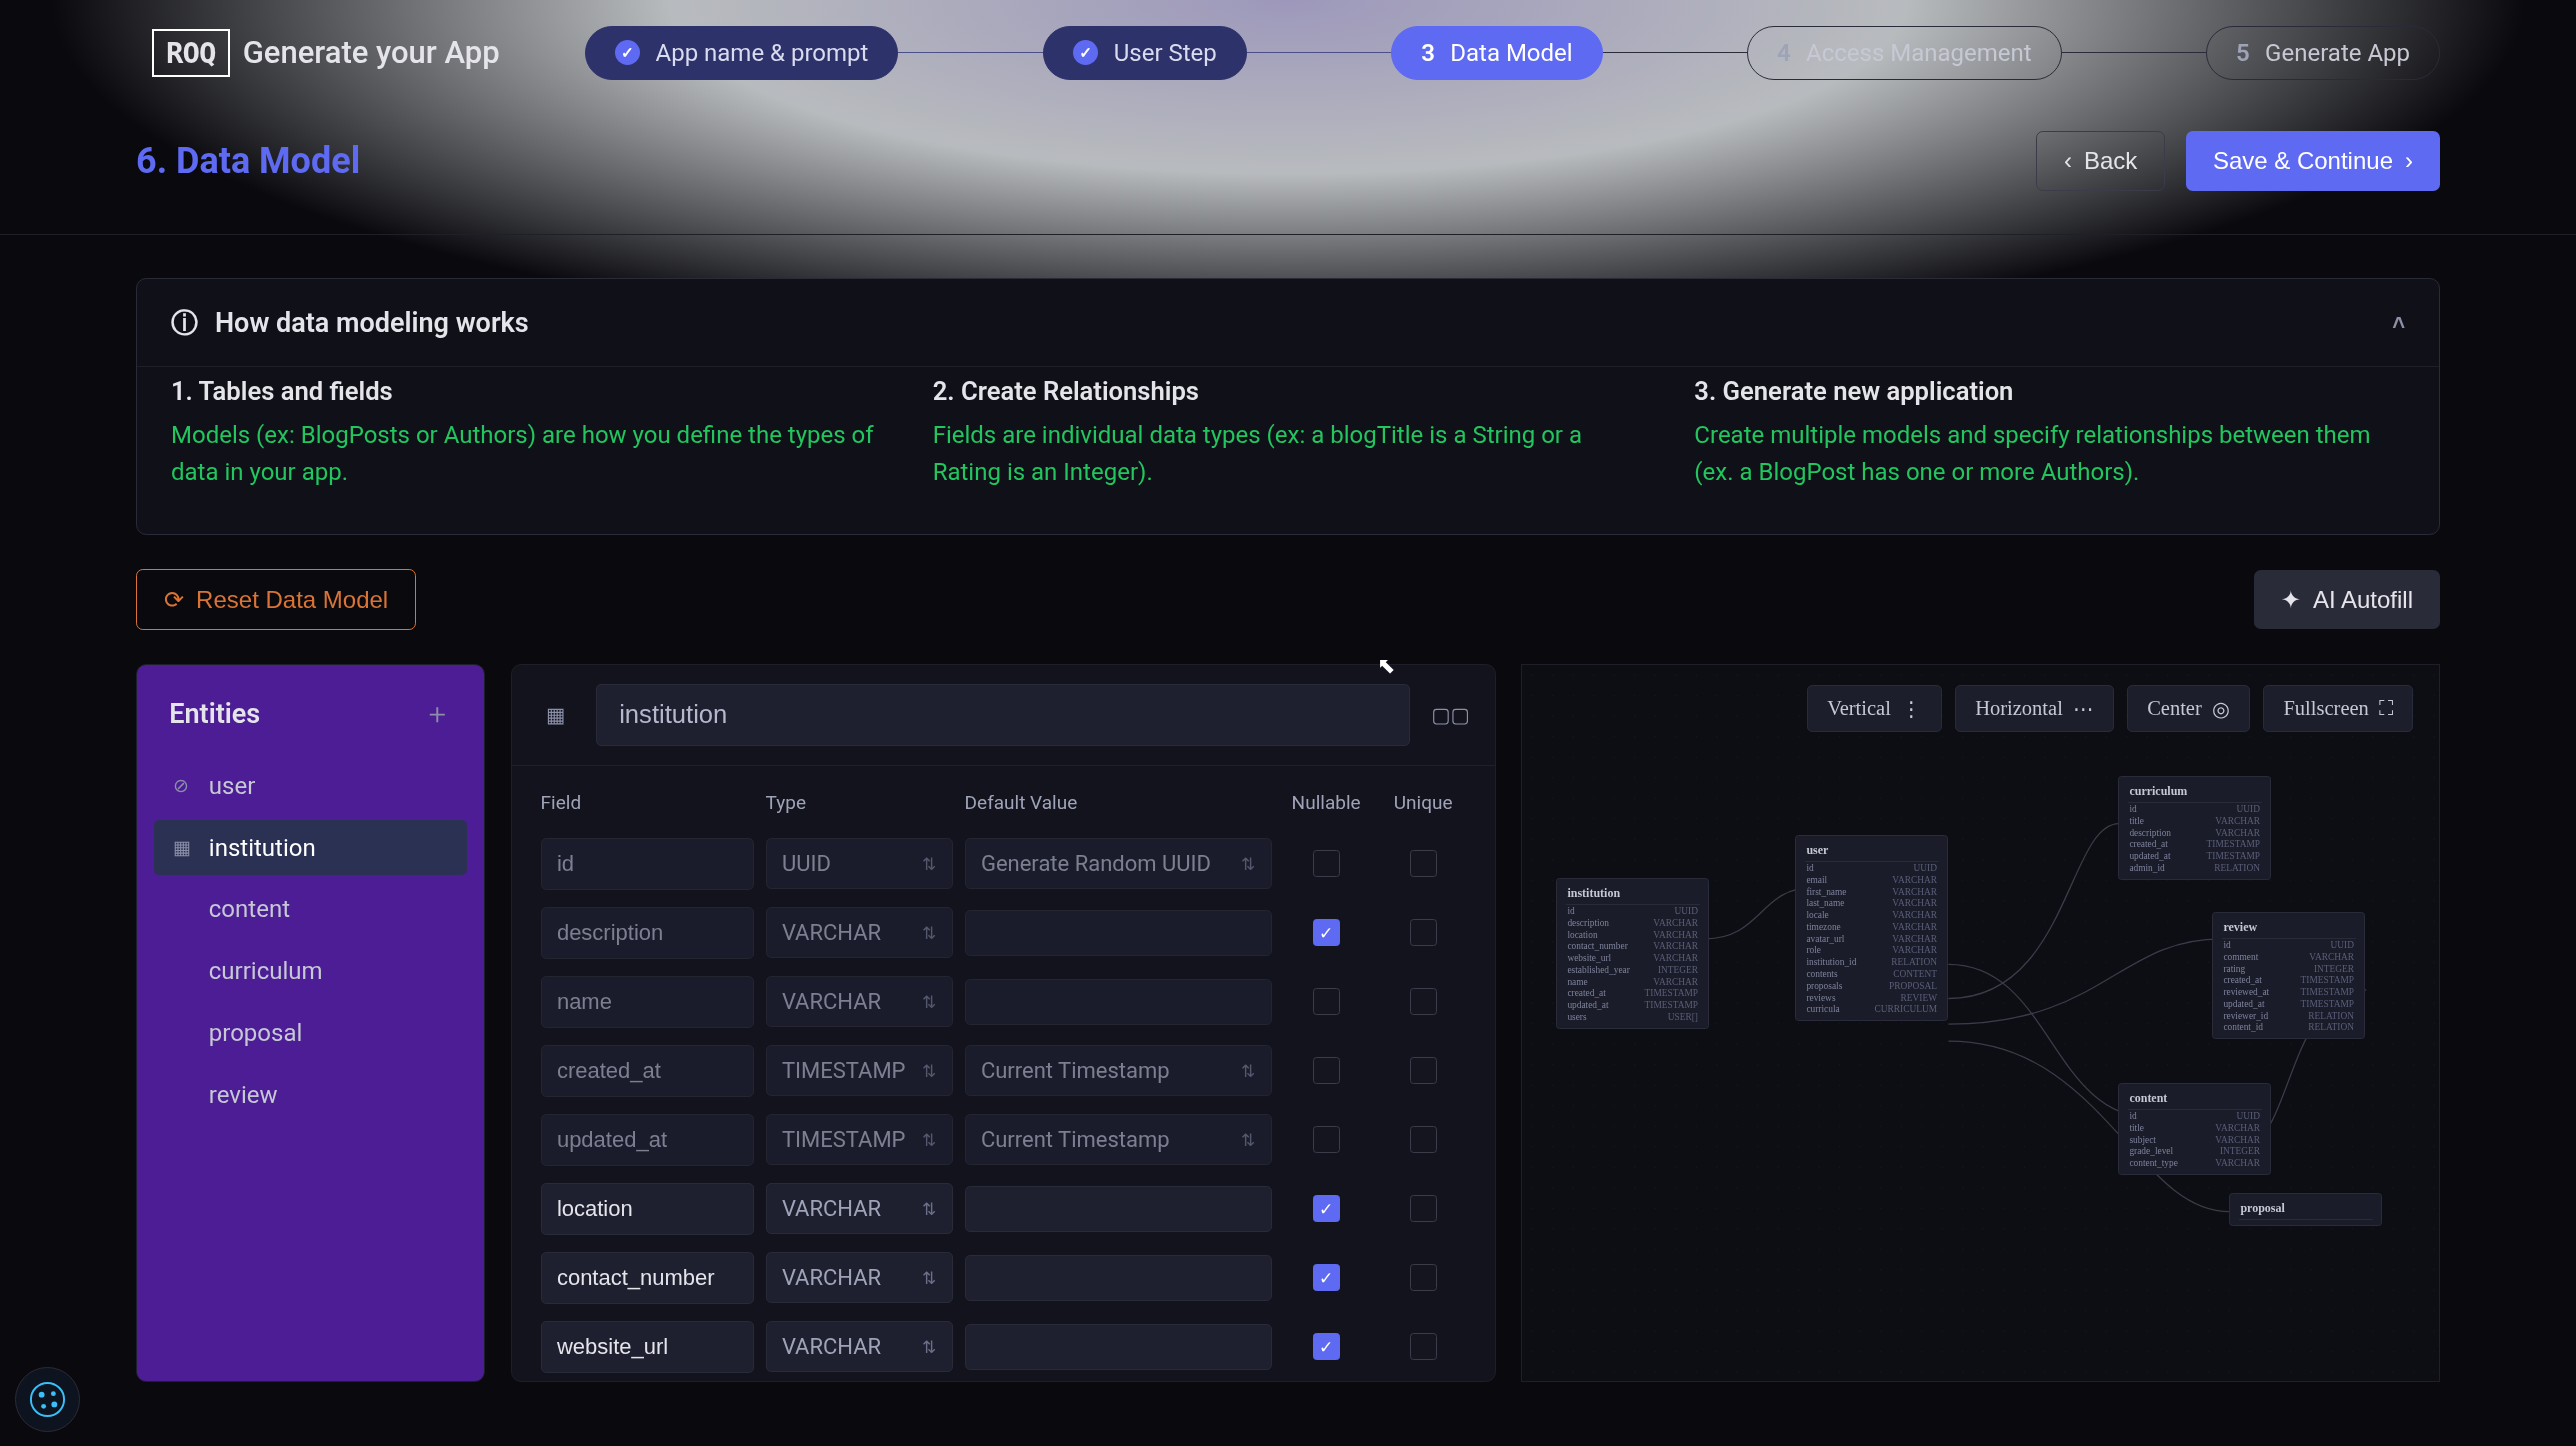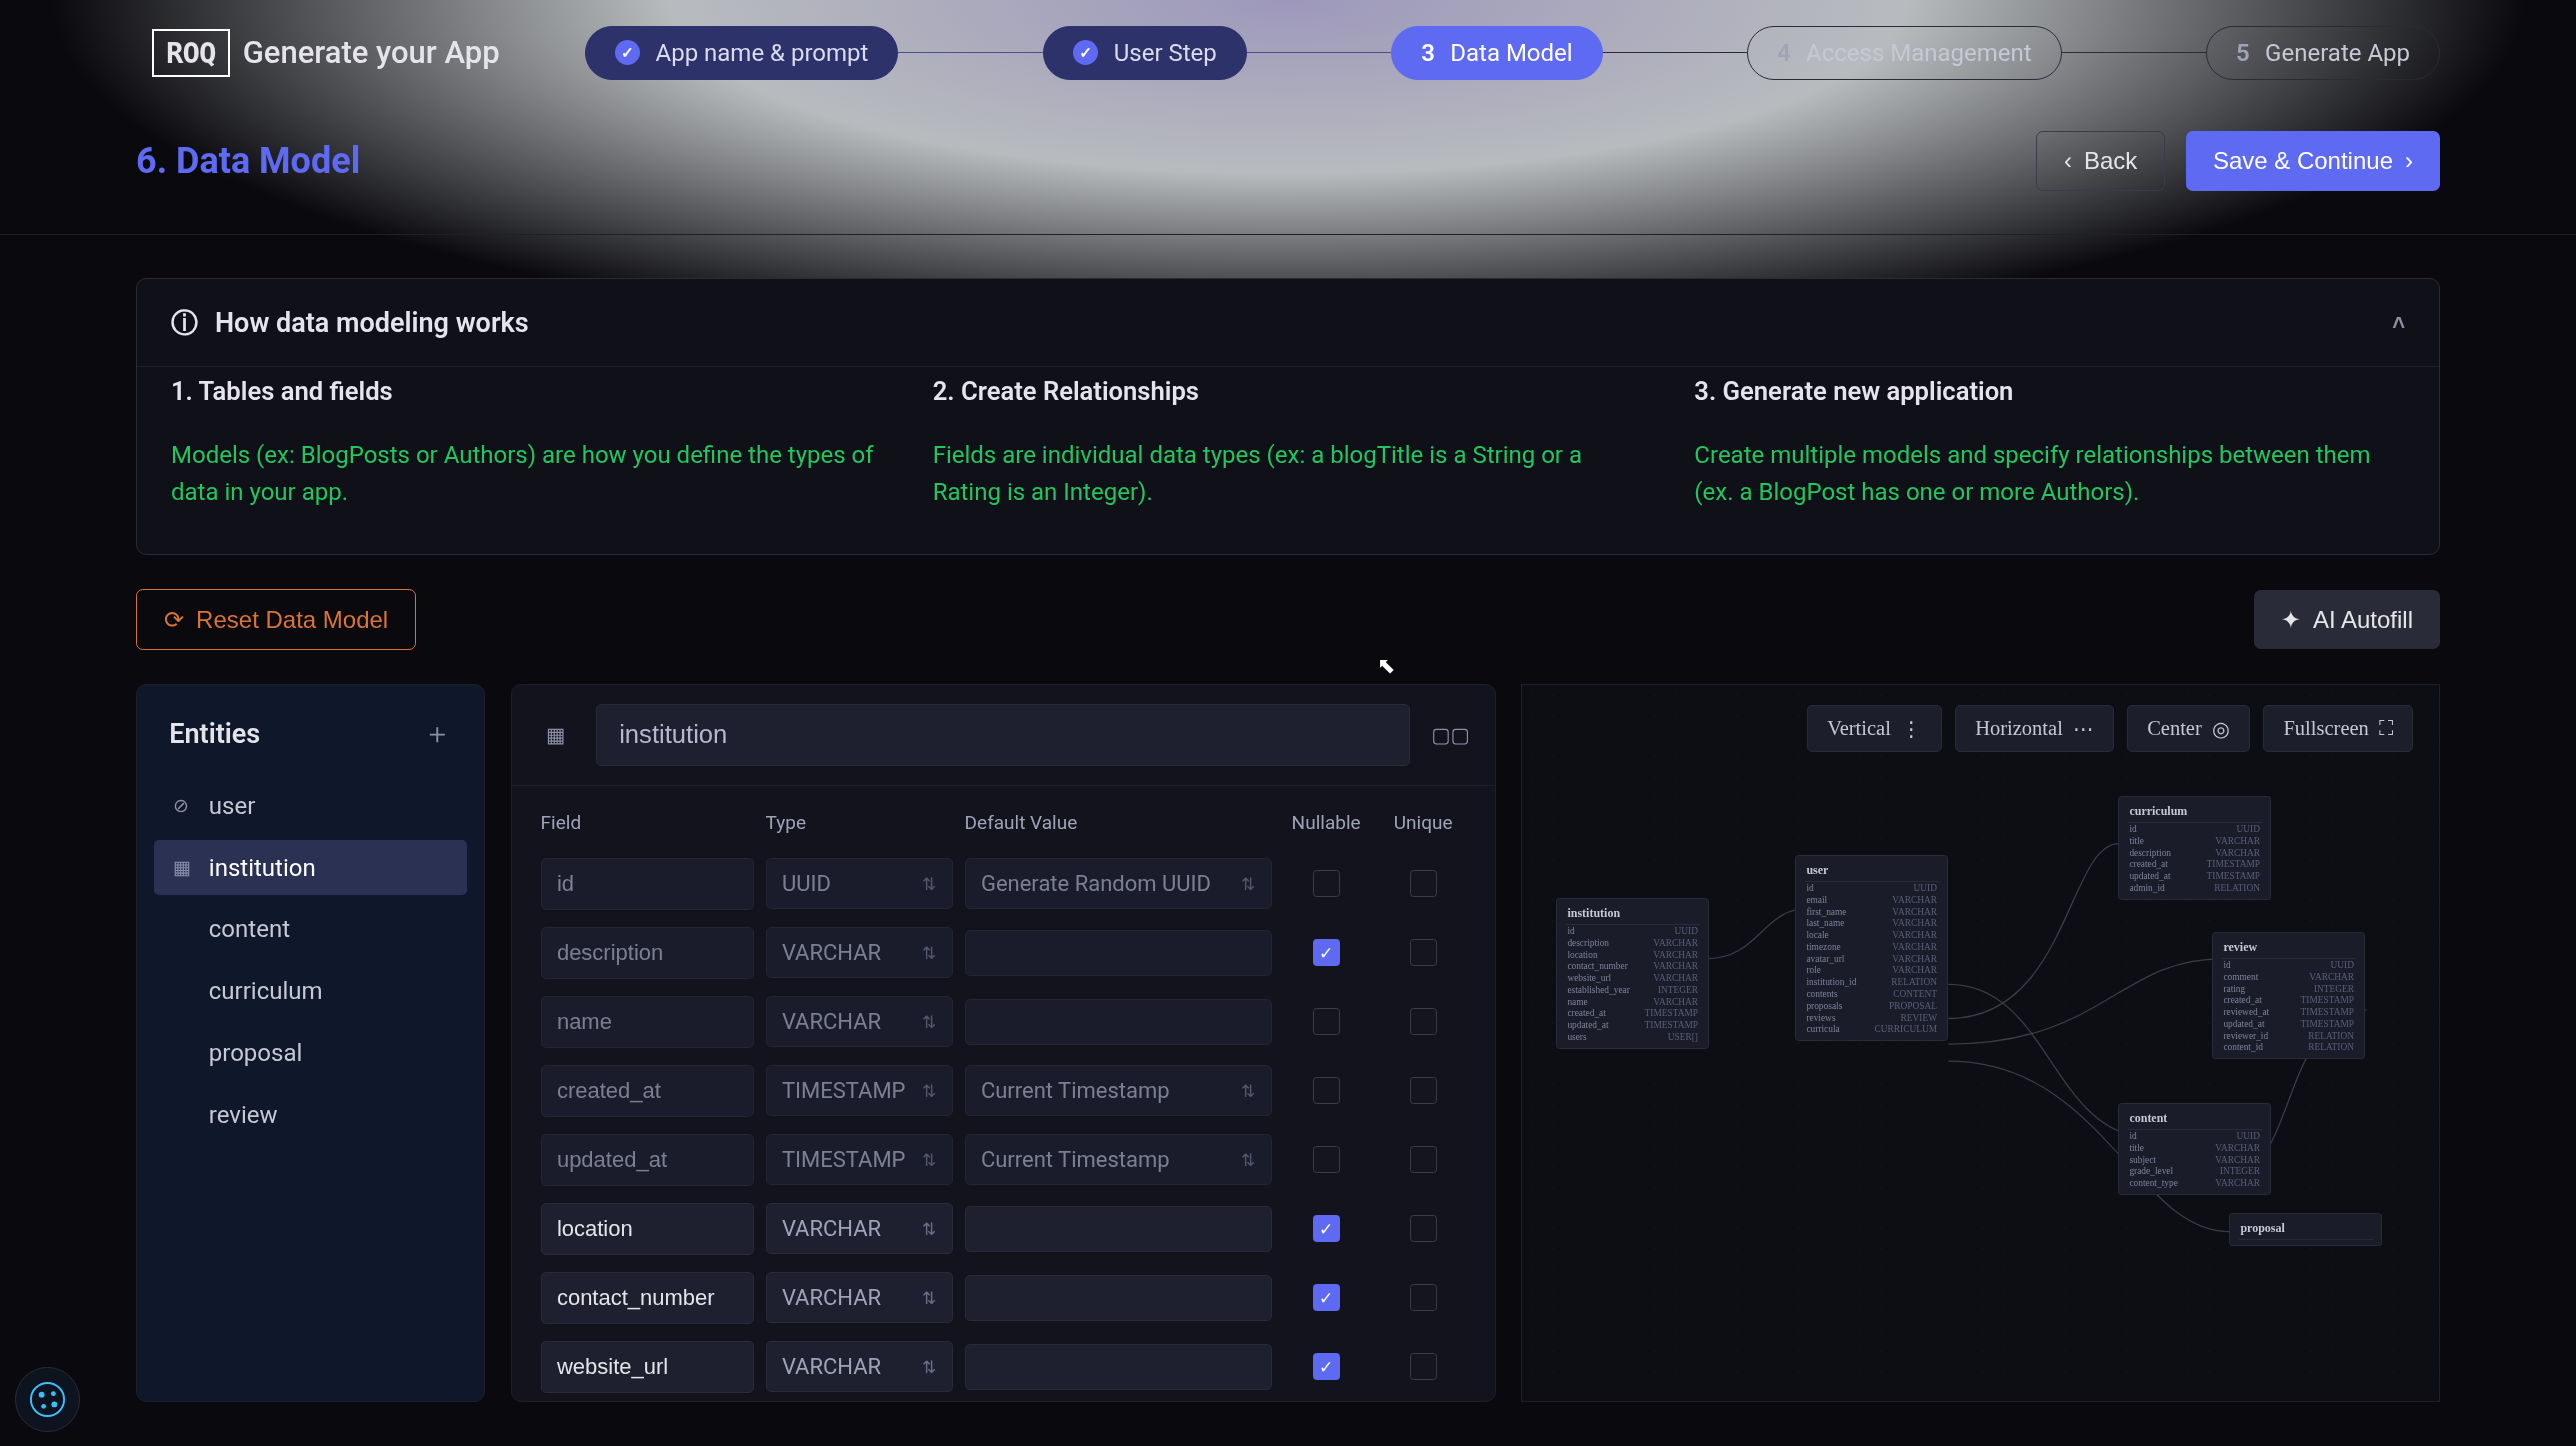--- a/index.html
+++ b/index.html
@@ -37,29 +37,29 @@
 
 .divider { height:0.9px; background:#1e1f28; width:100%; }
 
 
 .content { padding:43px 136px 0; display:flex; flex-direction:column; gap:34px; }
 .panel { border:0.9px solid #2a2b38; border-radius:10.2px; background:#101118; }
 .panel-header { display:flex; align-items:center; justify-content:space-between; padding:25.6px 34px; font-size:27px; font-weight:600; }
 .panel-header .left { display:flex; align-items:center; gap:17px; }
 .panel-body { display:flex; gap:51px; padding:8.5px 34px 43px; border-top:0.9px solid #1e1f28; }
 .info-col { flex:1; }
-.info-col h3 { font-size:25.6px; font-weight:600; margin-bottom:31px; }
+.info-col h3 { font-size:25.6px; font-weight:600; margin-bottom:11px; }
 .info-col p { font-size:24px; line-height:1.55; color:#22c55e; }
 
 
 .toolbar { display:flex; justify-content:space-between; align-items:center; }
 
 
 .main-grid { display:flex; gap:25.6px; flex:1; min-height:0; }
-.sidebar { width:349px; background:#0f172a; border:0.9px solid #1e1f28; border-radius:10.2px; padding:29px 17px; display:flex; flex-direction:column; }
+.sidebar { width:349px; background:#4c1d95; border:0.9px solid #1e1f28; border-radius:10.2px; padding:29px 17px; display:flex; flex-direction:column; }
 .sidebar-header { display:flex; justify-content:space-between; align-items:center; padding:0 15.3px 24px; }
 .sidebar-header h3 { font-size:27px; font-weight:600; }
 .entity-list { display:flex; flex-direction:column; gap:6.8px; }
 .entity-item { display:flex; align-items:center; gap:15.3px; padding:13.6px 19px; font-size:24px; color:#c6c8d4; border-radius:5.1px; cursor:pointer; }
 .entity-item.active { background:#2b3153; color:#fff; }
 .entity-item .icon { width:20.5px; font-size:19px; color:#8b8fa8; }
 
 .editor { flex:0 0 937px; background:#12131c; border:0.9px solid #1e1f28; border-radius:10.2px; display:flex; flex-direction:column; }
 .editor-header { display:flex; align-items:center; gap:22px; padding:19px 25.6px; }
 .editor-header input { flex:1; background:#1e2030; border:0.9px solid #2a2b38; border-radius:5.1px; padding:15.3px 22px; font-size:25.6px; color:#b5b8cc; }

